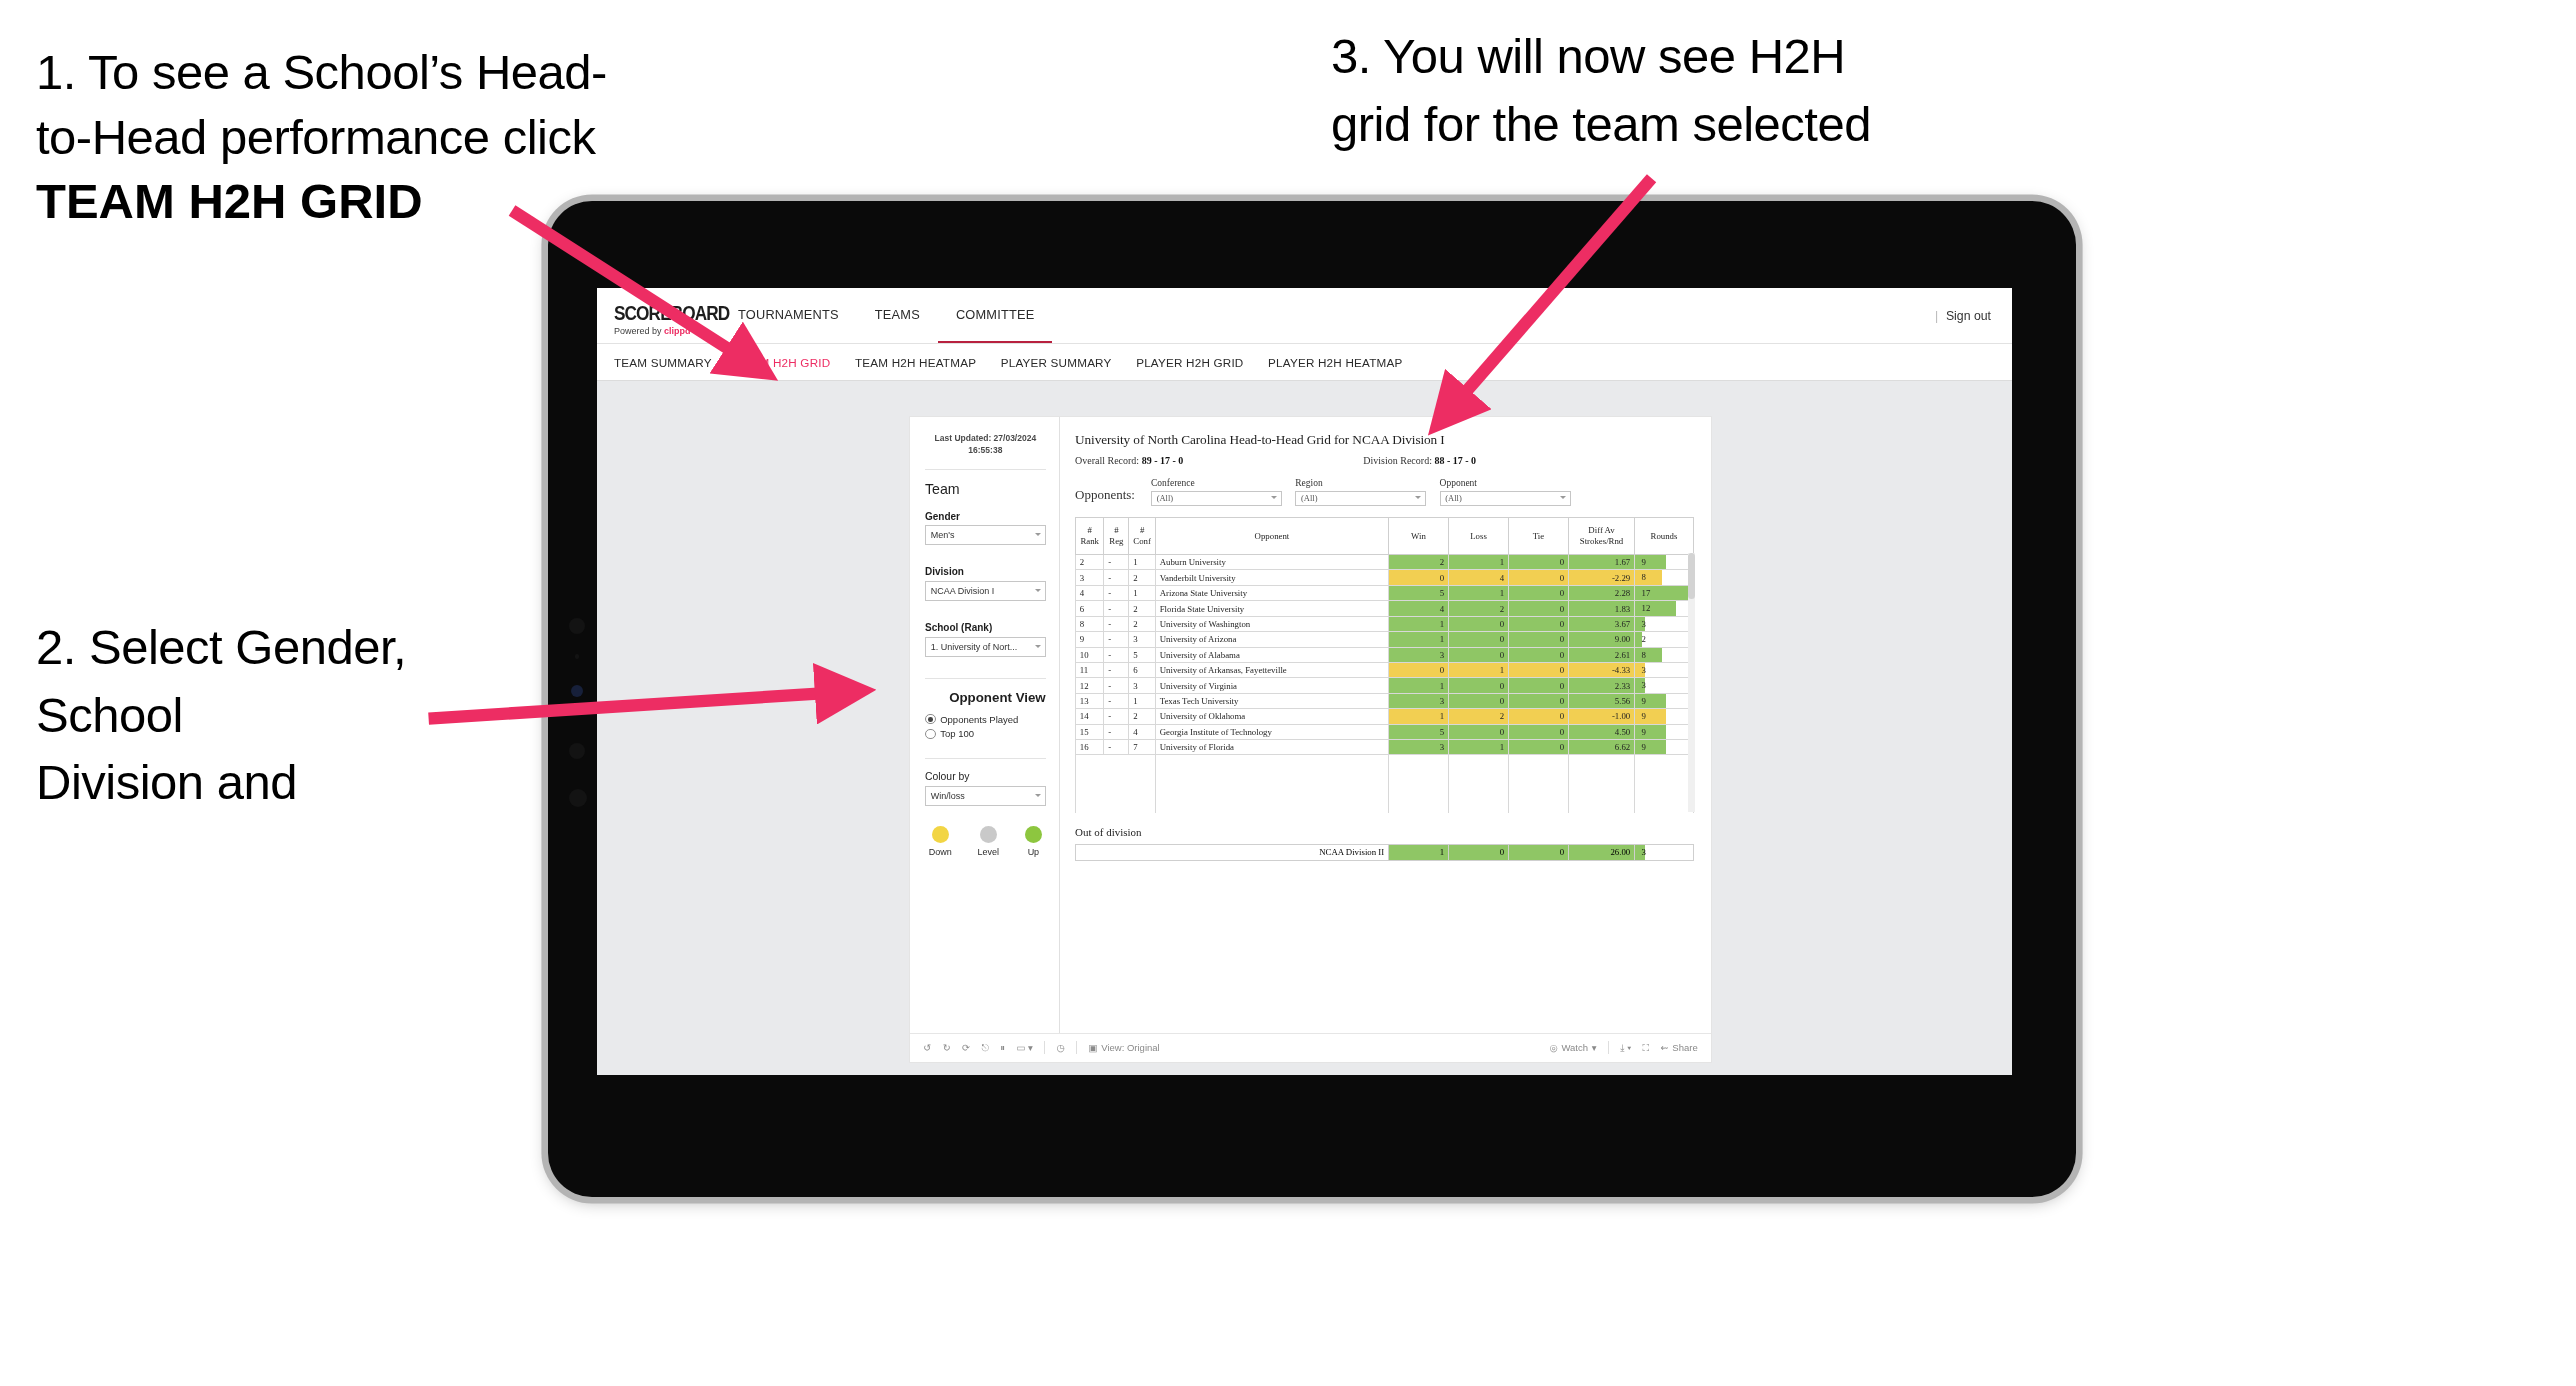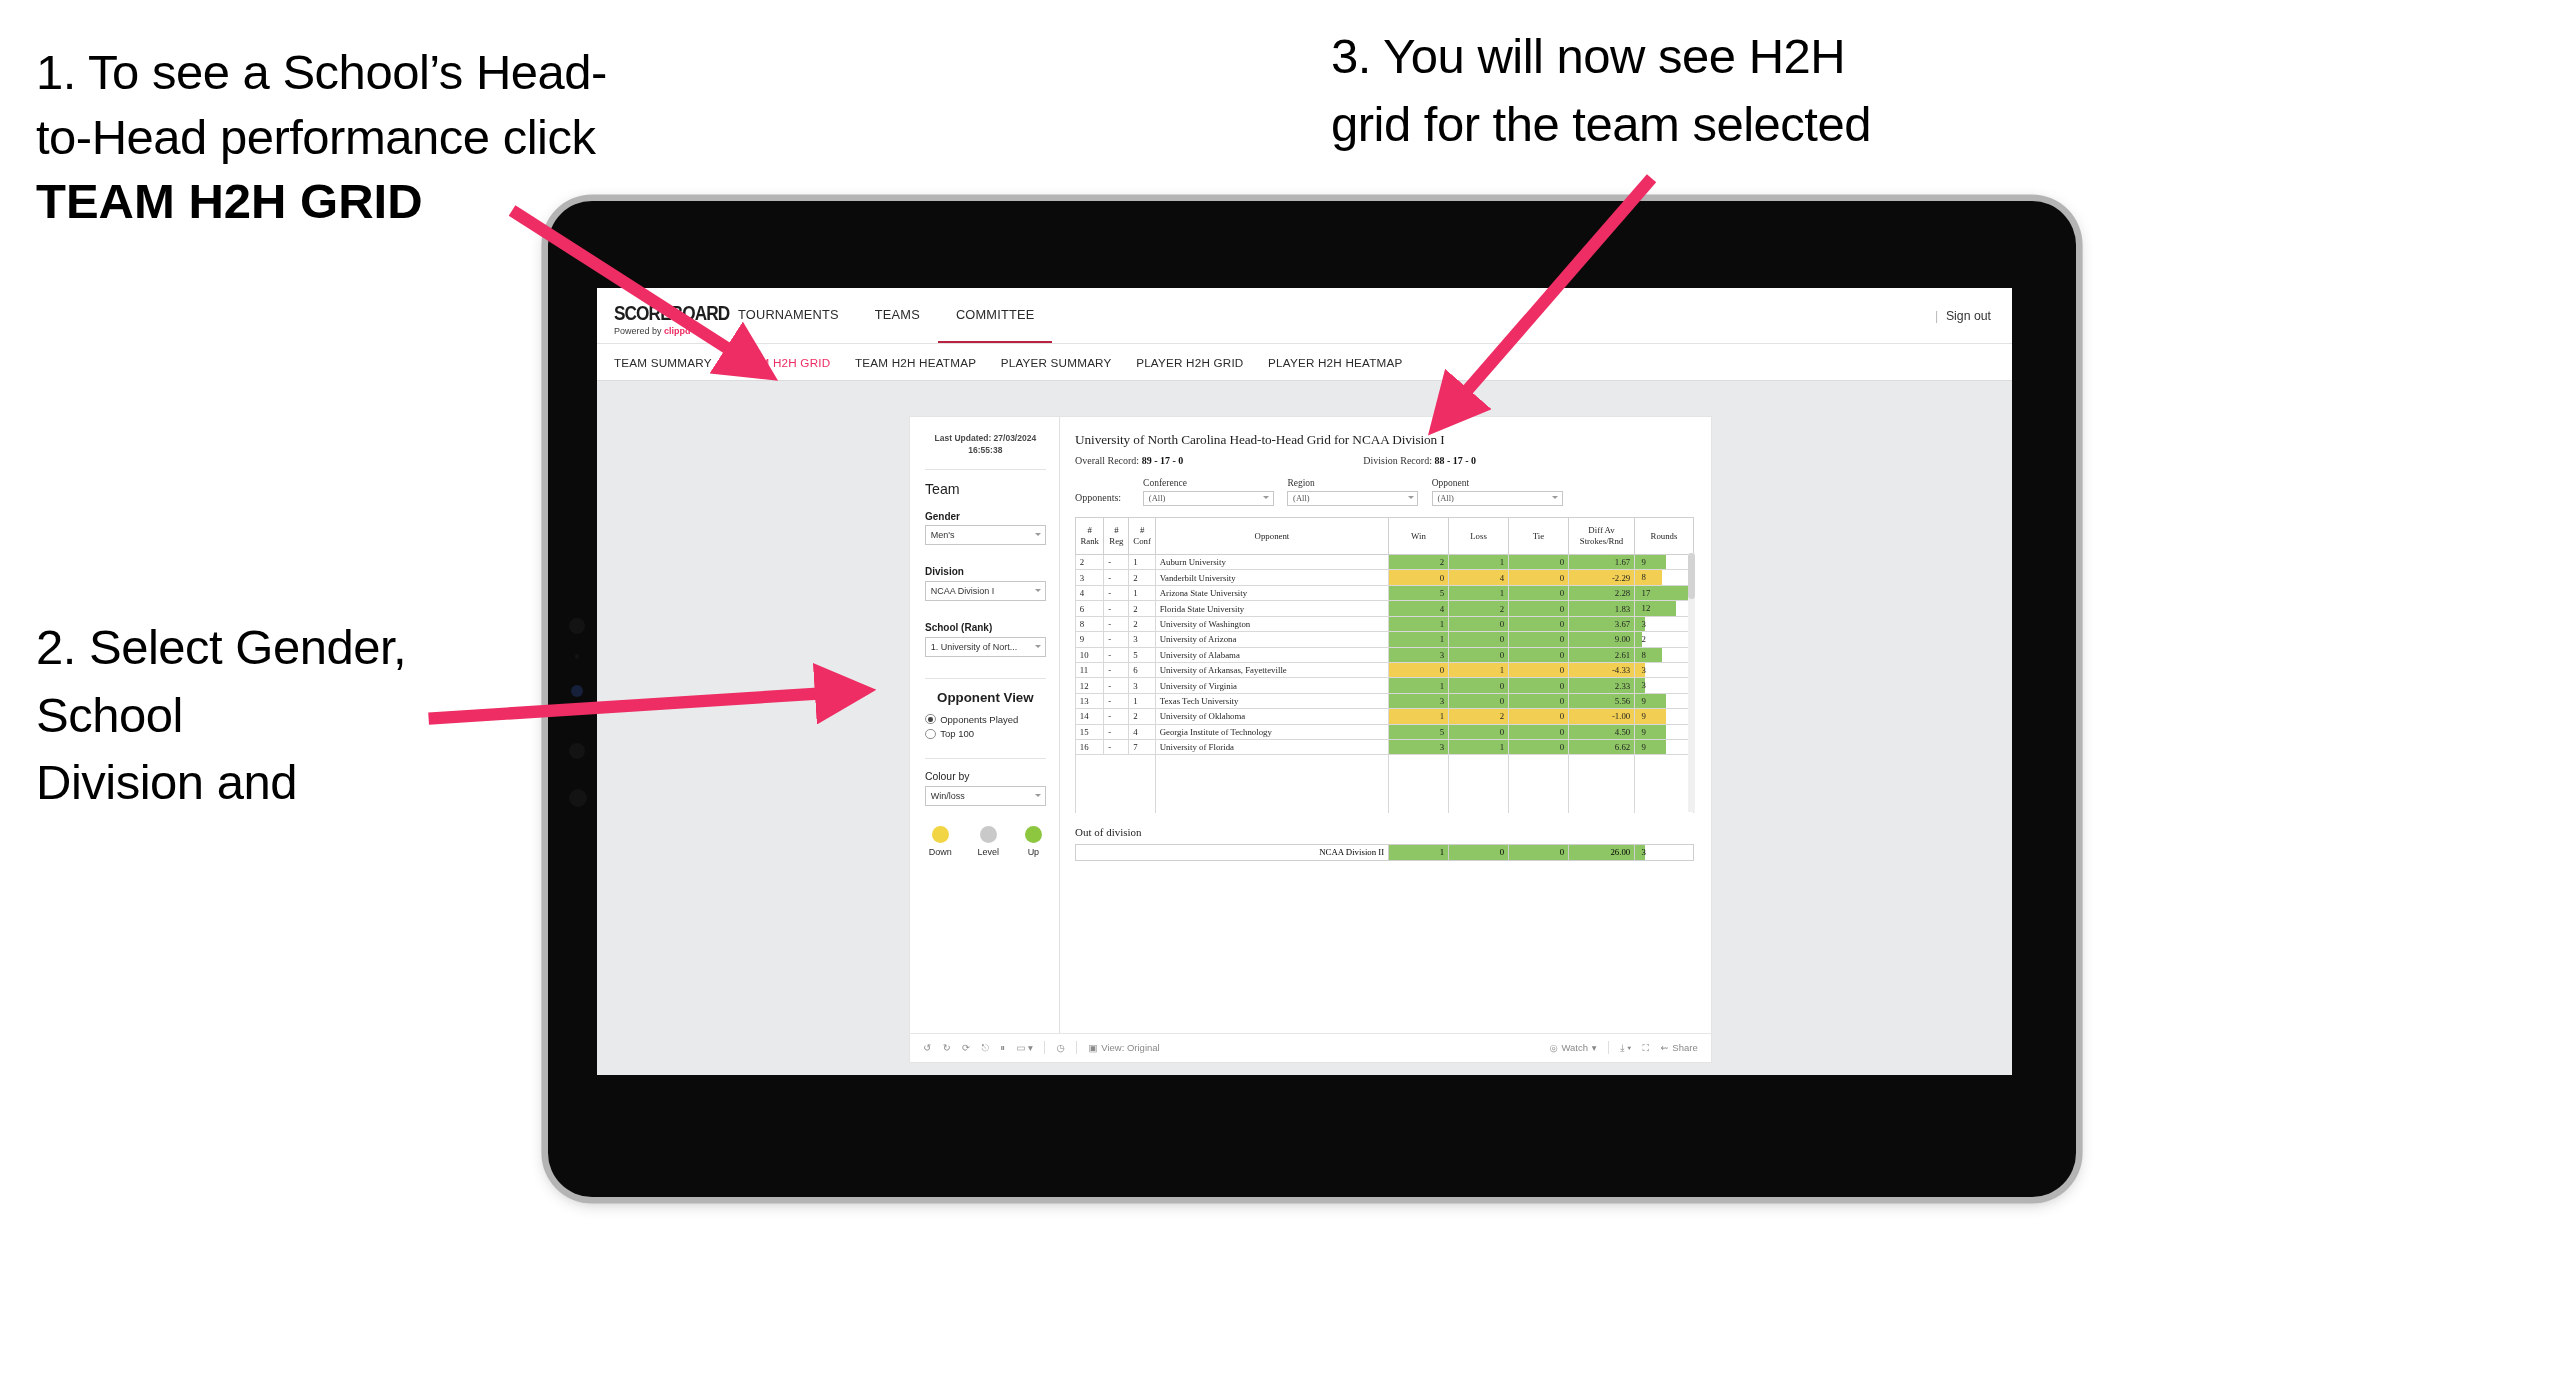--- a/index.html
+++ b/index.html
@@ -131,21 +131,21 @@
     border-right:0.9px solid #e0e0e0;
     padding:15px 13.3px 0 15px;
     box-sizing:border-box;
     font-size:9.5px;
     color:#2c2c2c;
   }
   #last-updated{ font-size:8.5px;color:#4a4a4a;line-height:1.45;font-weight:600;text-align:center; }
   #last-updated .ts{ display:block; }
   .side-rule{ height:0.9px;background:#e3e3e3;margin:12.3px 0 11.4px 0; }
   .side-h{ font-size:14.2px;font-weight:400;color:#1f1f1f;margin-bottom:13.3px; }
-  .side-h.center{ text-align:center;font-weight:700;font-size:13.3px; }
+  .side-h.center{ text-align:right;font-weight:700;font-size:13.3px; }
   .fld-label{ font-size:10px;font-weight:700;color:#1d1d1d;margin-bottom:3.8px; }
   .sel{
     position:relative;
     height:20px;
     border:0.9px solid #c6c6c6;
     background:#fff;
     display:flex;align-items:center;
     padding:0 15px 0 4.7px;
     font-size:9px;color:#333;
     box-sizing:border-box;
@@ -177,21 +177,21 @@
 
   
   #viz-main{ flex:1;padding:15px 17px 0 15px;box-sizing:border-box;min-width:0;position:relative;font-family:Liberation Serif, serif; }
   #viz-title{ font-size:13.3px;color:#1d1d1d;font-weight:400;letter-spacing:-0.1px;white-space:nowrap; }
   #records{ display:flex;margin-top:6.6px;font-size:10px;color:#333;text-align:right; }
   #records .rec{ white-space:nowrap; }
   #records .rec b{ font-weight:700;color:#111; }
   #records .rec.second{ margin-left:180px; }
 
   #filters{ margin-top:12.3px;display:flex;align-items:flex-end;gap:0; }
-  #filters .flabel{ font-size:10px;color:#333;padding-bottom:2.8px;margin-right:22px;white-space:nowrap; }
+  #filters .flabel{ font-size:13px;color:#333;padding-bottom:2.8px;margin-right:16px;white-space:nowrap; }
   #filters .fgroup{ margin-right:13.3px; }
   #filters .fgroup .cap{ font-size:9.5px;color:#333;margin-bottom:2.8px; }
   #filters .fgroup .sel{ width:131px;height:15px;font-size:8.5px;color:#555; }
 
   
   #grid-wrap{ margin-top:11.4px;position:relative; }
   table.h2h{ border-collapse:collapse;width:100%;table-layout:fixed;font-size:8.8px;color:#1f1f1f; }
   table.h2h th{
     font-weight:400;font-size:8.8px;color:#1f1f1f;
     border:0.9px solid #cfcfcf;background:#fff;

